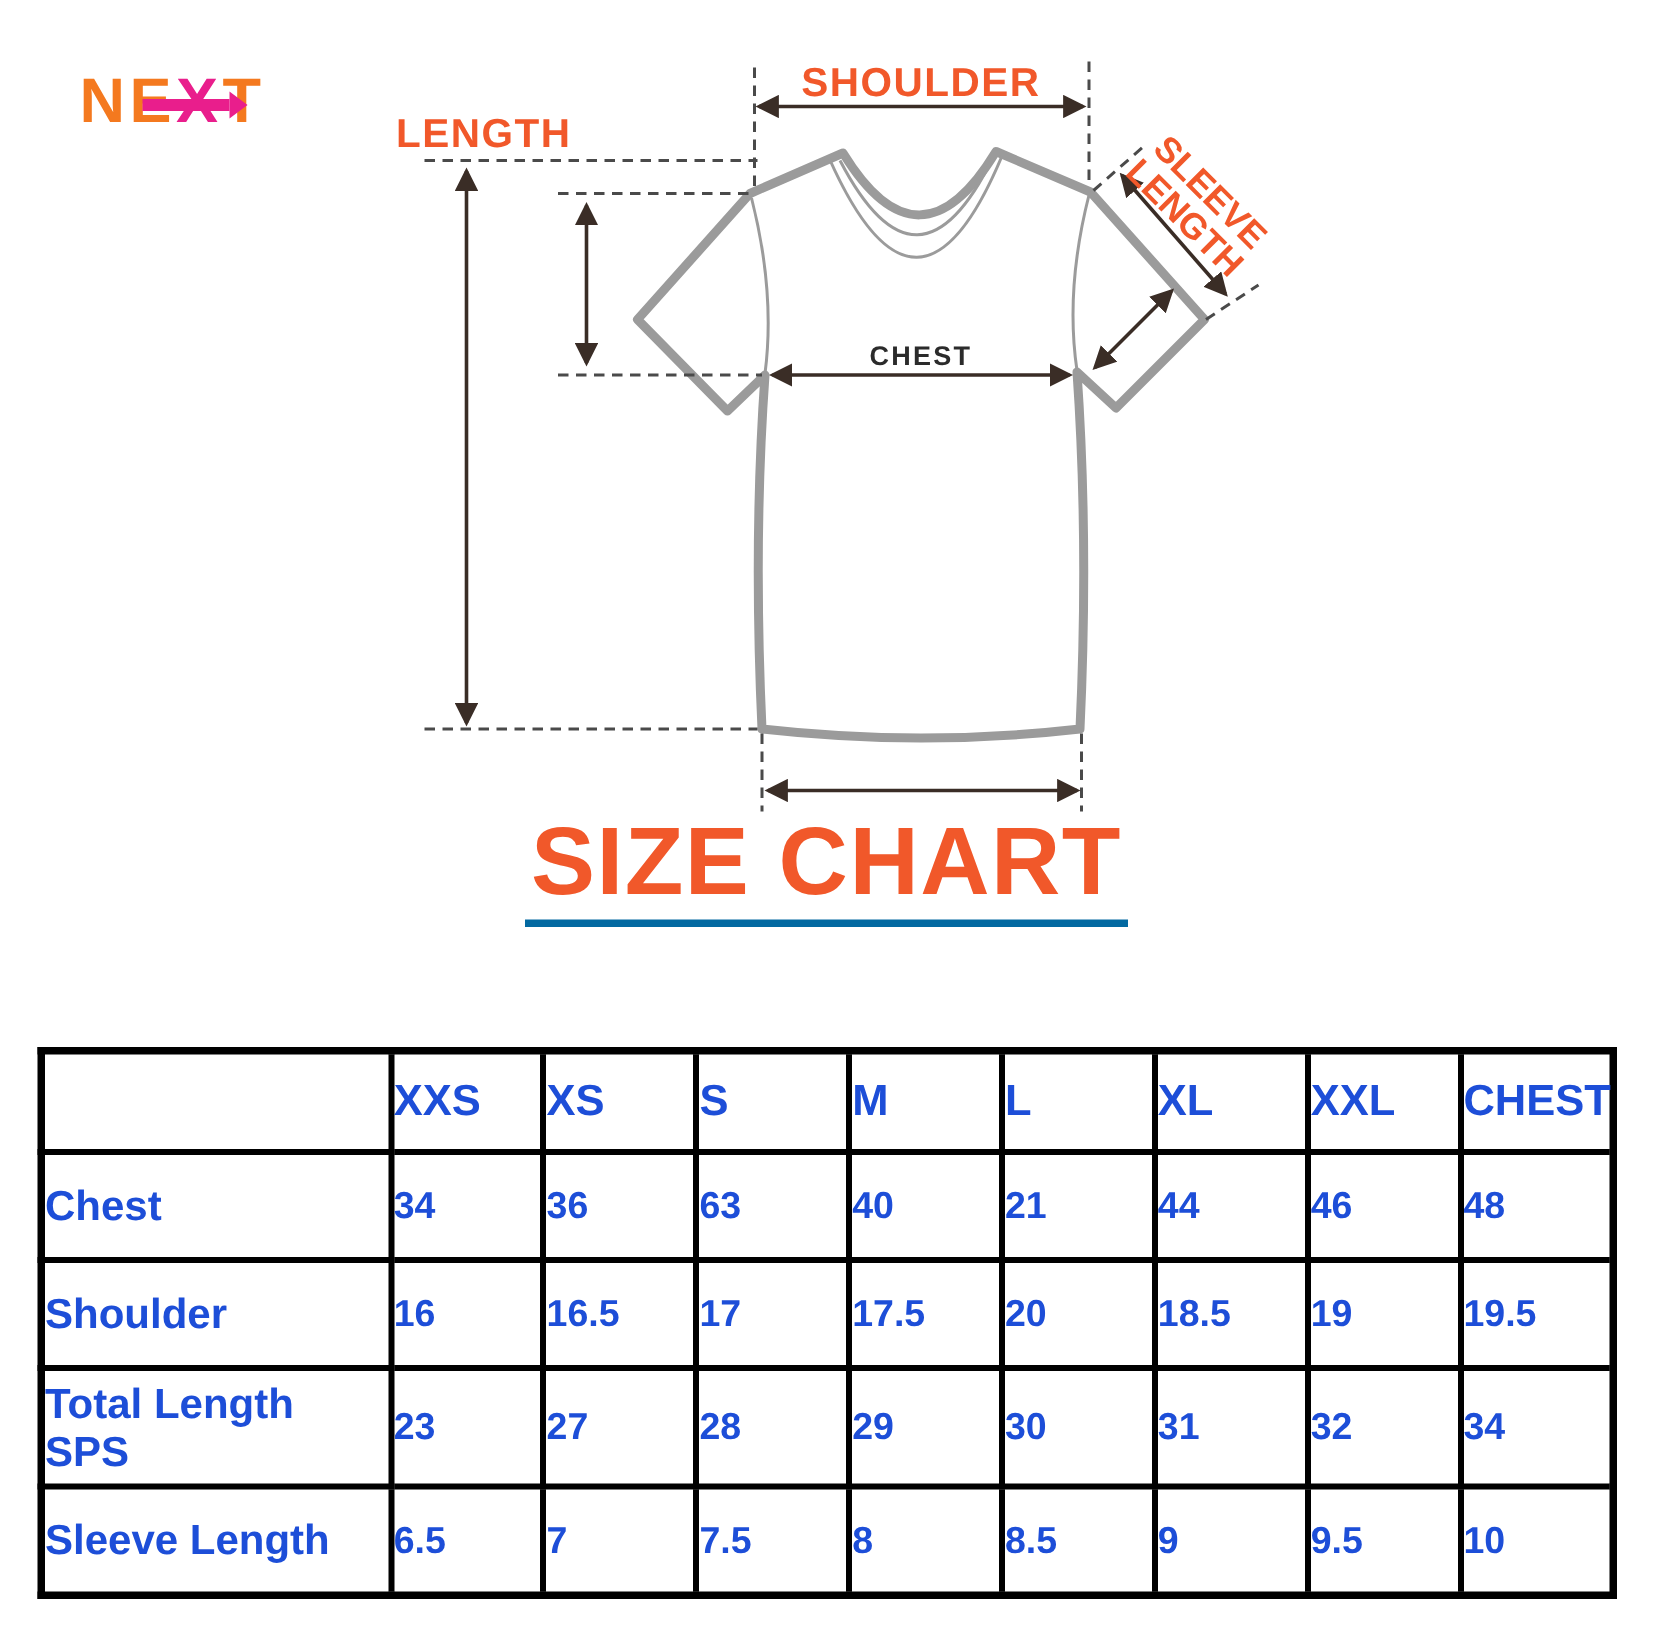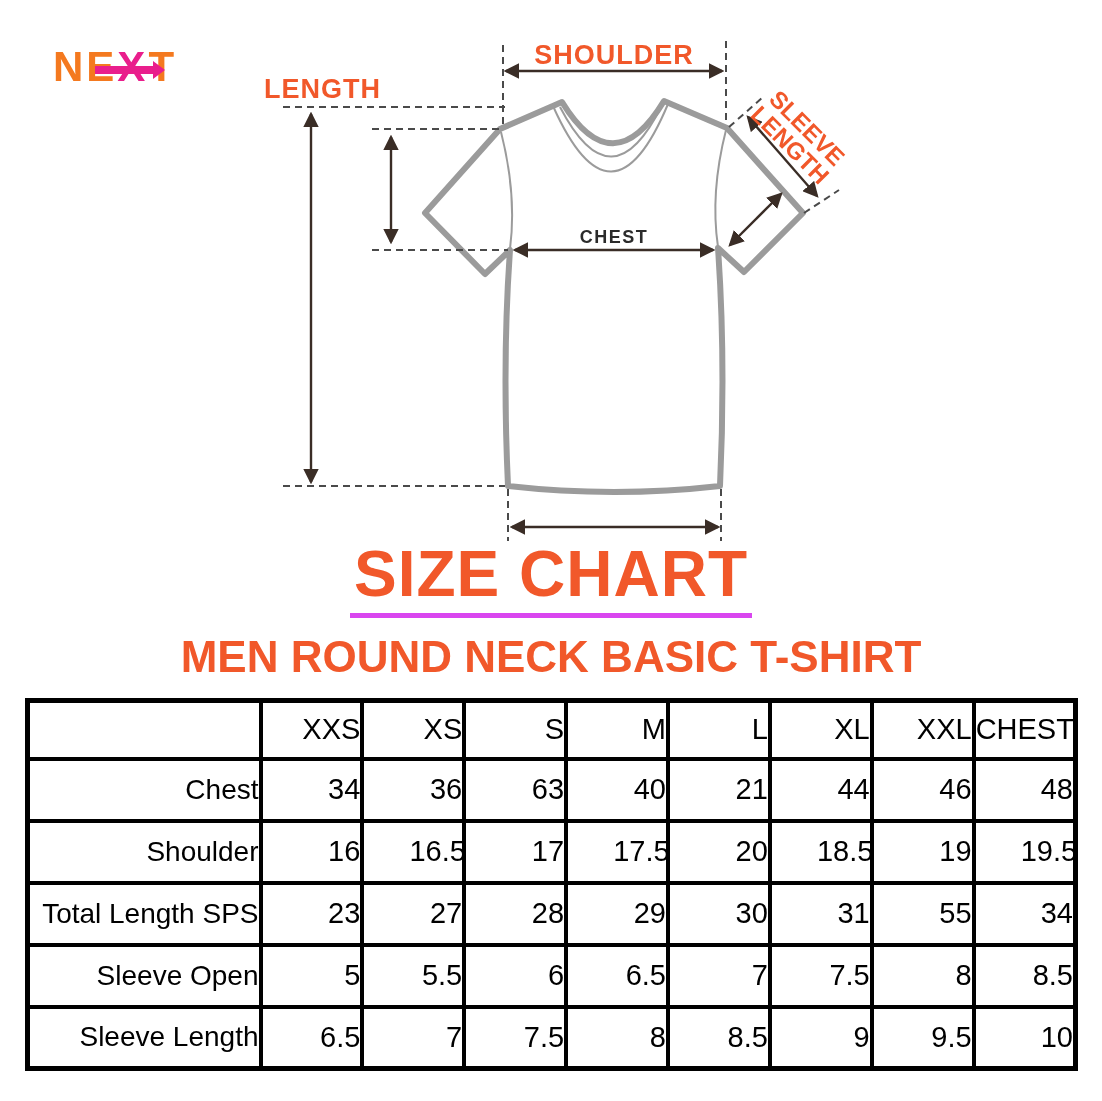--- a/index.html
+++ b/index.html
@@ -21,40 +21,40 @@
     border-left:12px solid #E91E8C; border-top:9px solid transparent; border-bottom:9px solid transparent;
   }
 
   
   .diagram { position:absolute; left:0; top:0; width:1102px; height:560px; }
 
   
   .title-wrap { position:absolute; left:0; top:541px; width:1102px; text-align:center; }
   .title {
     display:inline-block; color:#F1582A; font-weight:bold; font-size:64px; letter-spacing:1px;
-    border-bottom:5px solid #d946ef; padding:0 4px 5px 4px; line-height:1.05; white-space:nowrap;
+    border-bottom:5px solid #0369a1; padding:0 4px 5px 4px; line-height:1.05; white-space:nowrap;
   }
   .subtitle-wrap { position:absolute; left:0; top:634px; width:1102px; text-align:center; }
   .subtitle {
     color:#F1582A; font-weight:bold; font-size:44px; letter-spacing:0px; line-height:1.05; white-space:nowrap;
   }
 
   
   .size-table {
     position:absolute; left:25px; top:698px; width:1053px; height:368px;
     border-collapse:collapse; table-layout:fixed; background:#fff;
   }
   .size-table th, .size-table td {
-    border:4px solid #000; text-align:right; vertical-align:middle;
-    font-weight:normal; color:#000000; padding:0;
+    border:4px solid #000; text-align:left; vertical-align:middle;
+    font-weight:bold; color:#1d4ed8; padding:0;
   }
   .size-table { border:5px solid #000; }
   .size-table th { font-size:29px; }
   .size-table td.row-label { font-size:28px; }
-  .size-table td.val { font-size:29px;padding-left:45px; }
+  .size-table td.val { font-size:25px; }
   .hdr-row { height:58px; }
   .data-row { height:62px; }
 </style>
 </head>
 <body>
 
 <div class="page">
 
   <div class="logo">
     <div class="logo-line"><span class="lo">N</span><span class="lo">E</span><span class="lm">X</span><span class="lo">T</span></div>
@@ -109,23 +109,20 @@
     <g transform="translate(799,136) rotate(45)">
       <text x="0" y="-3" text-anchor="middle" font-size="24" font-weight="bold" fill="#F1582A">SLEEVE</text>
       <text x="0" y="21" text-anchor="middle" font-size="24" font-weight="bold" fill="#F1582A">LENGTH</text>
     </g>
     <text x="614" y="243" text-anchor="middle" font-size="18" font-weight="bold" fill="#2B2B2B" letter-spacing="1.5">CHEST</text>
   </svg>
 
   <div class="title-wrap">
     <span class="title">SIZE CHART</span>
   </div>
-  <div class="subtitle-wrap">
-    <span class="subtitle">MEN ROUND NECK BASIC T-SHIRT</span>
-  </div>
 
   <table class="size-table">
     <colgroup>
         <col style="width:233px">
         <col>
         <col>
         <col>
         <col>
         <col>
         <col>
@@ -167,33 +164,22 @@
       <td class="val">19.5</td>
     </tr>
     <tr class="data-row">
       <td class="row-label">Total Length SPS</td>
       <td class="val">23</td>
       <td class="val">27</td>
       <td class="val">28</td>
       <td class="val">29</td>
       <td class="val">30</td>
       <td class="val">31</td>
-      <td class="val">55</td>
+      <td class="val">32</td>
       <td class="val">34</td>
-    </tr>
-    <tr class="data-row">
-      <td class="row-label">Sleeve Open</td>
-      <td class="val">5</td>
-      <td class="val">5.5</td>
-      <td class="val">6</td>
-      <td class="val">6.5</td>
-      <td class="val">7</td>
-      <td class="val">7.5</td>
-      <td class="val">8</td>
-      <td class="val">8.5</td>
     </tr>
     <tr class="data-row">
       <td class="row-label">Sleeve Length</td>
       <td class="val">6.5</td>
       <td class="val">7</td>
       <td class="val">7.5</td>
       <td class="val">8</td>
       <td class="val">8.5</td>
       <td class="val">9</td>
       <td class="val">9.5</td>

